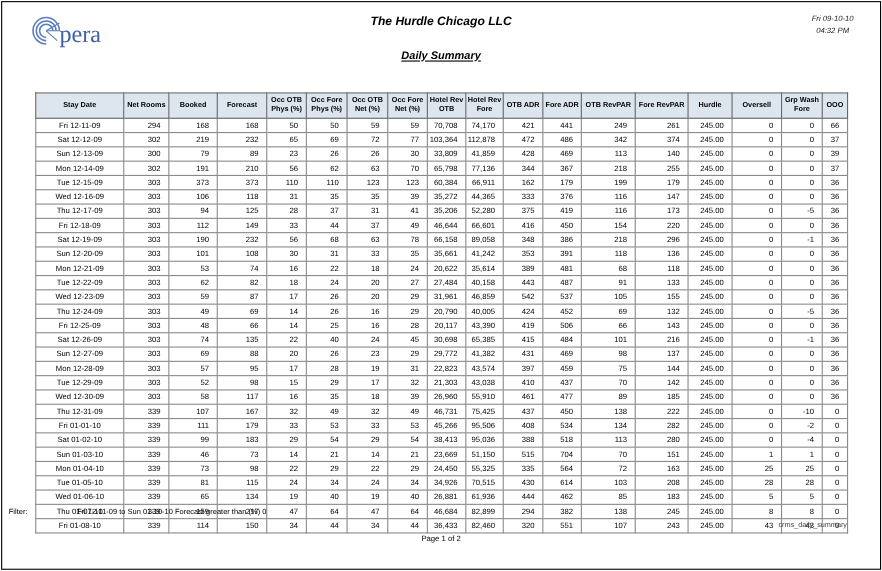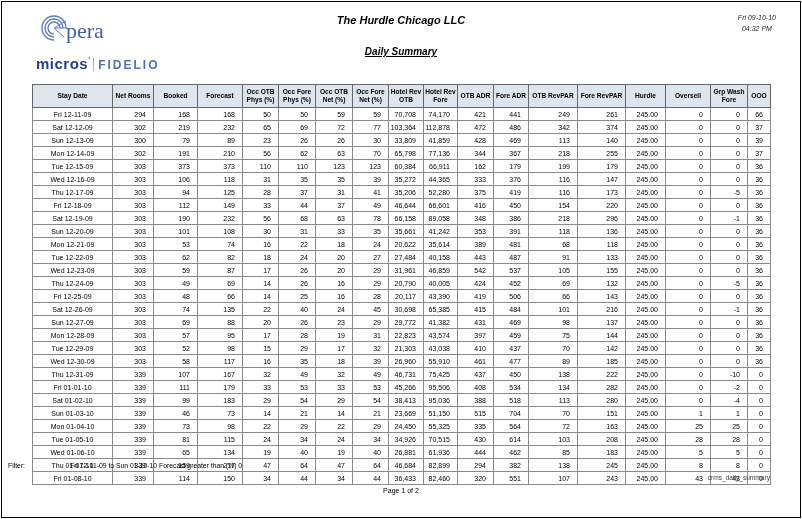--- a/index.html
+++ b/index.html
@@ -9,21 +9,21 @@
     font-family:"Liberation Sans", sans-serif;
     position:relative;
     overflow:hidden;
   }
   .page-border {
     position:absolute; inset:1px;
     border:1px solid #000;
     pointer-events:none;
   }
   
-  .logo-block { position:absolute; left:36px; top:8px; width:180px; }
+  .logo-block { position:absolute; left:24px; top:8px; width:180px; }
   .opera-logo { display:block; }
   .micros-line { margin-top:3px; white-space:nowrap; }
   .micros-text { font-weight:bold; font-size:15px; color:#233e8f; letter-spacing:0.5px; }
   .micros-tick { font-size:9px; color:#233e8f; vertical-align:top; }
   .logo-divider { display:inline-block; width:1px; height:13px; background:#9ab0d8; margin:0 4px 0 3px; vertical-align:-2px; }
   .fidelio-text { font-size:12px; color:#5070b8; letter-spacing:2px; font-weight:bold; }
   
   .report-title {
     position:absolute; top:14px; left:0; width:802px;
     text-align:center; font-size:11px; font-weight:bold; font-style:italic; color:#000;
@@ -74,23 +74,20 @@
     <g stroke="#5a7cc0" stroke-width="1.4" fill="none">
       <path d="M30 20 a12 12 0 1 0 -12 12"></path>
       <path d="M27 20 a9 9 0 1 0 -9 9"></path>
       <path d="M24 20 a6 6 0 1 0 -6 6"></path>
       <path d="M18 20 l12 -7" stroke-width="1"></path>
       <path d="M18 20 l13 0" stroke-width="1"></path>
       <path d="M18 20 l10 9" stroke-width="1"></path>
     </g>
     <text x="30" y="30" font-family="Liberation Serif, serif" font-size="22" fill="#4060a8">pera</text>
   </svg>
-  <div class="micros-line">
-    <span class="micros-text">micros</span><span class="micros-tick">’</span><span class="logo-divider"></span><span class="fidelio-text">FIDELIO</span>
-  </div>
 </div>
 
 <div class="report-title">The Hurdle Chicago LLC</div>
 <div class="report-subtitle">Daily Summary</div>
 <div class="print-datetime">
   <div>Fri 09-10-10</div>
   <div>04:32 PM</div>
 </div>
 
 <div class="report-table-wrap">

